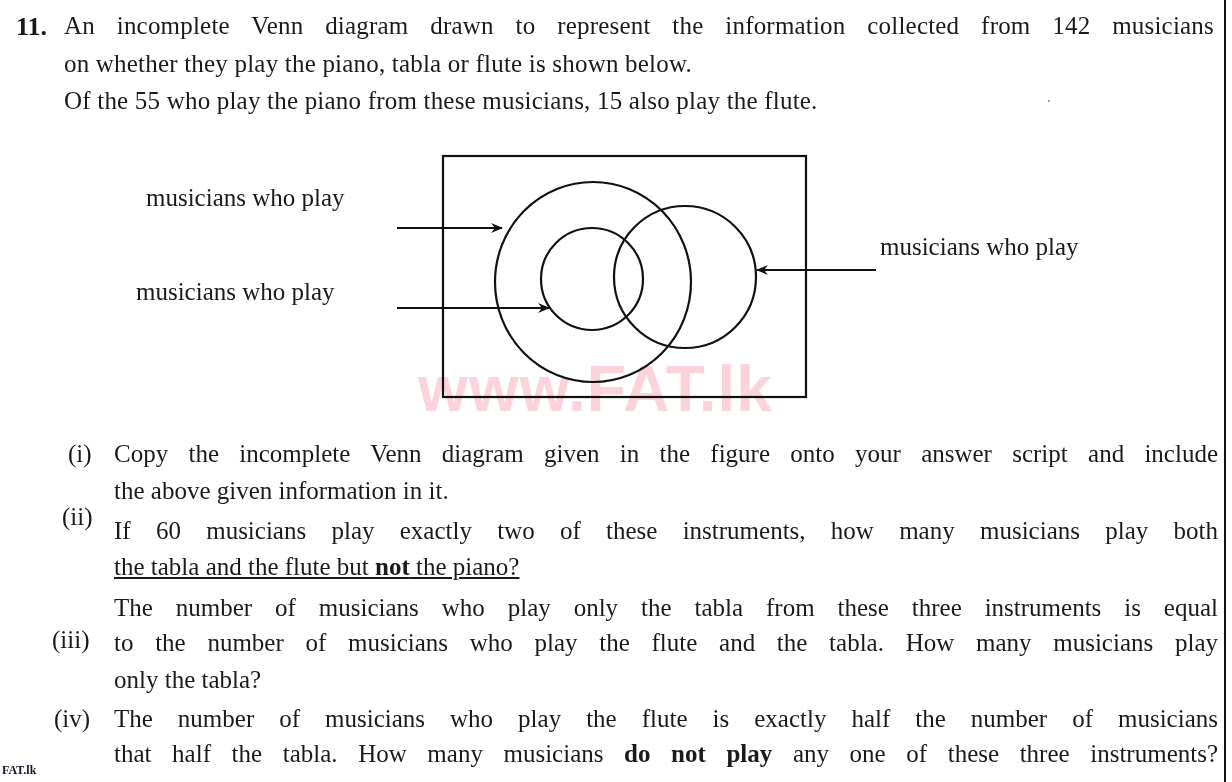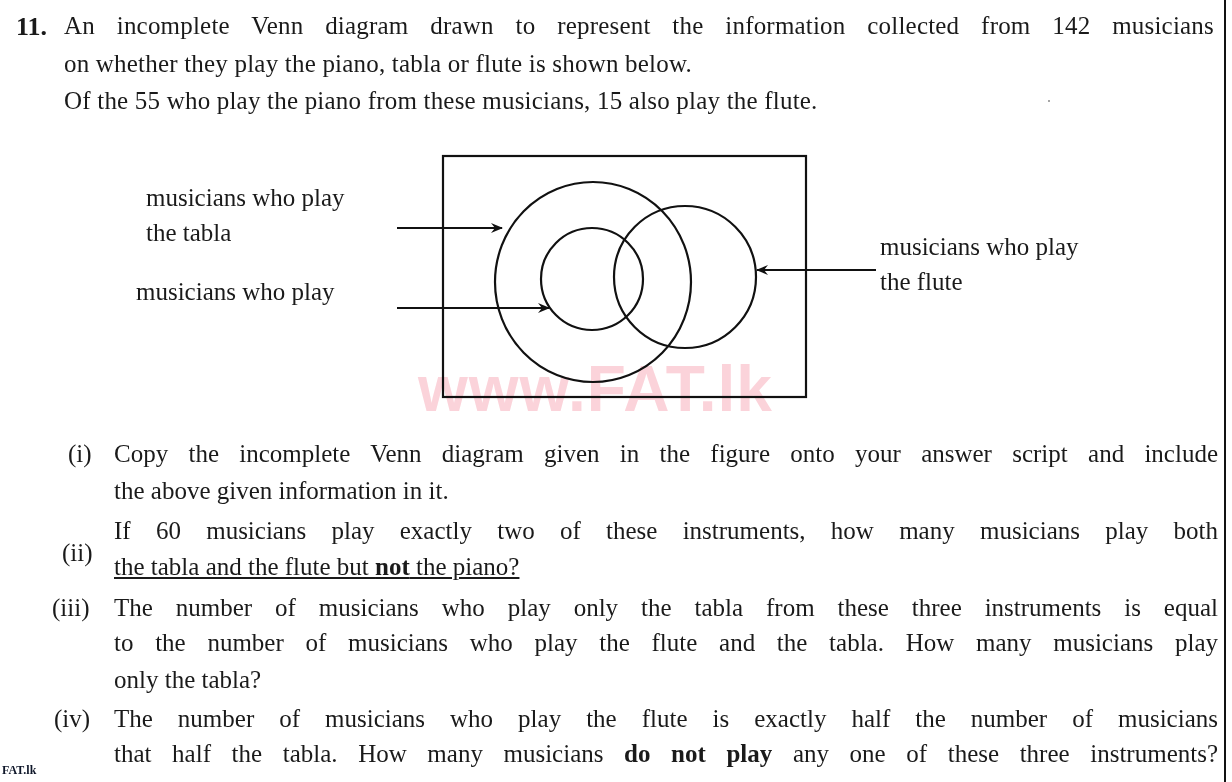--- a/index.html
+++ b/index.html
@@ -119,41 +119,39 @@
   <ellipse cx="593" cy="282" rx="98" ry="100" fill="none" stroke="#111" stroke-width="2.2"></ellipse>
   <ellipse cx="592" cy="279" rx="51" ry="51" fill="none" stroke="#111" stroke-width="2.2"></ellipse>
   <ellipse cx="685" cy="277" rx="71" ry="71" fill="none" stroke="#111" stroke-width="2.2"></ellipse>
   <line x1="397" y1="228" x2="502" y2="228" stroke="#111" stroke-width="2" marker-end="url(#arrowhead)"></line>
   <line x1="397" y1="308" x2="549" y2="308" stroke="#111" stroke-width="2" marker-end="url(#arrowhead)"></line>
   <line x1="876" y1="270" x2="757" y2="270" stroke="#111" stroke-width="2" marker-end="url(#arrowhead)"></line>
 </svg>
 
 <div class="diagram-label" style="left:146px; top:180px; width:246px;">
   <div>musicians who play</div>
-  <div>the tabla</div>
 </div>
 
 <div class="diagram-label" style="left:136px; top:274px; width:246px;">
   <div>musicians who play</div>
 </div>
 
 <div class="diagram-label" style="left:880px; top:229px; width:248px;">
   <div>musicians who play</div>
-  <div>the flute</div>
 </div>
 
 <div class="sub-label" style="left:68px; top:440px;">(i)</div>
 <div class="sub-text justify" style="top:440px;">Copy the incomplete Venn diagram given in the figure onto your answer script and include</div>
 <div class="sub-text" style="top:477px;">the above given information in it.</div>
 
-<div class="sub-label" style="left:62px; top:539px;">(ii)</div>
+<div class="sub-label" style="left:62px; top:503px;">(ii)</div>
 <div class="sub-text justify" style="top:517px;">If 60 musicians play exactly two of these instruments, how many musicians play both</div>
 <div class="sub-text" style="top:553px;text-decoration:underline;"><span>the tabla and the flute but </span><b>not</b><span> the piano?</span></div>
 
-<div class="sub-label" style="left:52px; top:594px;">(iii)</div>
+<div class="sub-label" style="left:52px; top:626px;">(iii)</div>
 <div class="sub-text justify" style="top:594px;font-family:Liberation Serif, serif;">The number of musicians who play only the tabla from these three instruments is equal</div>
 <div class="sub-text justify" style="top:629px;">to the number of musicians who play the flute and the tabla. How many musicians play</div>
 <div class="sub-text" style="top:666px;">only the tabla?</div>
 
 <div class="sub-label" style="left:54px; top:705px;">(iv)</div>
 <div class="sub-text justify" style="top:705px;">The number of musicians who play the flute is exactly half the number of musicians</div>
 <div class="sub-text justify" style="top:740px;"><span>that half the tabla. How many musicians </span><b>do not play</b><span> any one of these three instruments?</span></div>
 
 <div class="corner-mark">FAT.lk</div>
 

